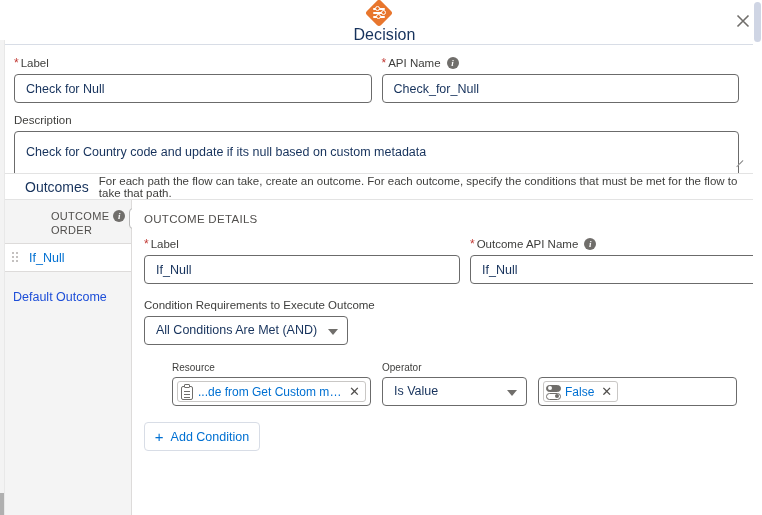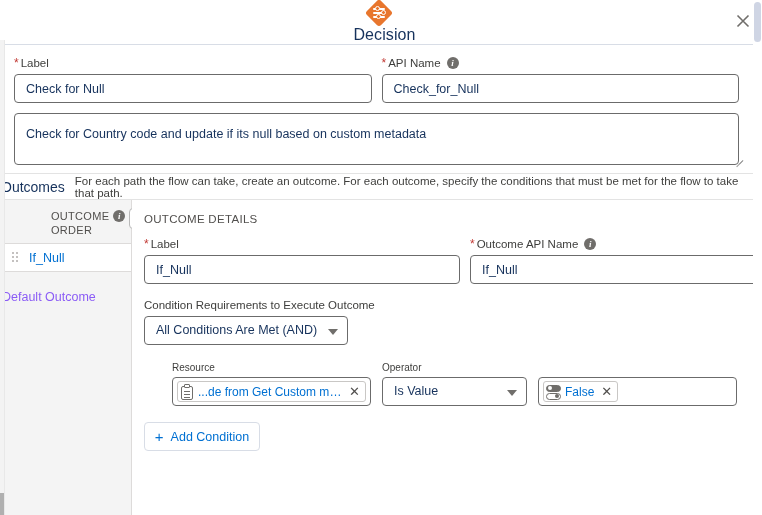--- a/index.html
+++ b/index.html
@@ -214,21 +214,21 @@
   
   .outcomes-strip {
     position: absolute;
     left: 0; top: 173px;
     width: 753px; height: 27px;
     box-sizing: border-box;
     border-top: 1px solid #e3e3e3;
     border-bottom: 1px solid #e3e3e3;
     display: flex;
     align-items: center;
-    padding-left: 1px;
+    padding-left: 25px;
     background: #ffffff;
   }
   .outcomes-heading {
     font-size: 14px;
     color: #16325c;
     margin-right: 10px;
   }
   .outcomes-sub {
     font-size: 11.5px;
     color: #3e3e3c;
@@ -311,23 +311,23 @@
   .drag-handle i:nth-child(1) { left: 1px; top: 1px; }
   .drag-handle i:nth-child(2) { left: 5px; top: 1px; }
   .drag-handle i:nth-child(3) { left: 1px; top: 5px; }
   .drag-handle i:nth-child(4) { left: 5px; top: 5px; }
   .drag-handle i:nth-child(5) { left: 1px; top: 9px; }
   .drag-handle i:nth-child(6) { left: 5px; top: 9px; }
   .default-outcome-row {
     height: 29px;
     display: flex;
     align-items: center;
-    padding-left: 2px;
+    padding-left: 13px;
     font-size: 12.5px;
-    color: #8b5cf6;
+    color: #1d4ed8;
     cursor: pointer;
     margin-top: 10px;
   }
 
   
   .outcome-details {
     flex: 1 1 auto;
     padding: 13px 18px 0 12px;
     box-sizing: border-box;
     background: #ffffff;
@@ -557,20 +557,23 @@
         <div class="field-label">
           <span class="req-star">*</span>
           <span>API Name</span>
           <span class="info-icon">i</span>
         </div>
         <input class="text-input" type="text" value="Check_for_Null" style="">
       </div>
     </div>
 
     <div class="desc-block">
+      <div class="field-label">
+        <span>Description</span>
+      </div>
       <textarea class="textarea-input" style="">Check for Country code and update if its null based on custom metadata</textarea>
     </div>
   </div>
 
   <div class="resize-grip">
     <span class="l1"></span>
       <span class="l2"></span>
   </div>
 
   <div class="outcomes-strip">

